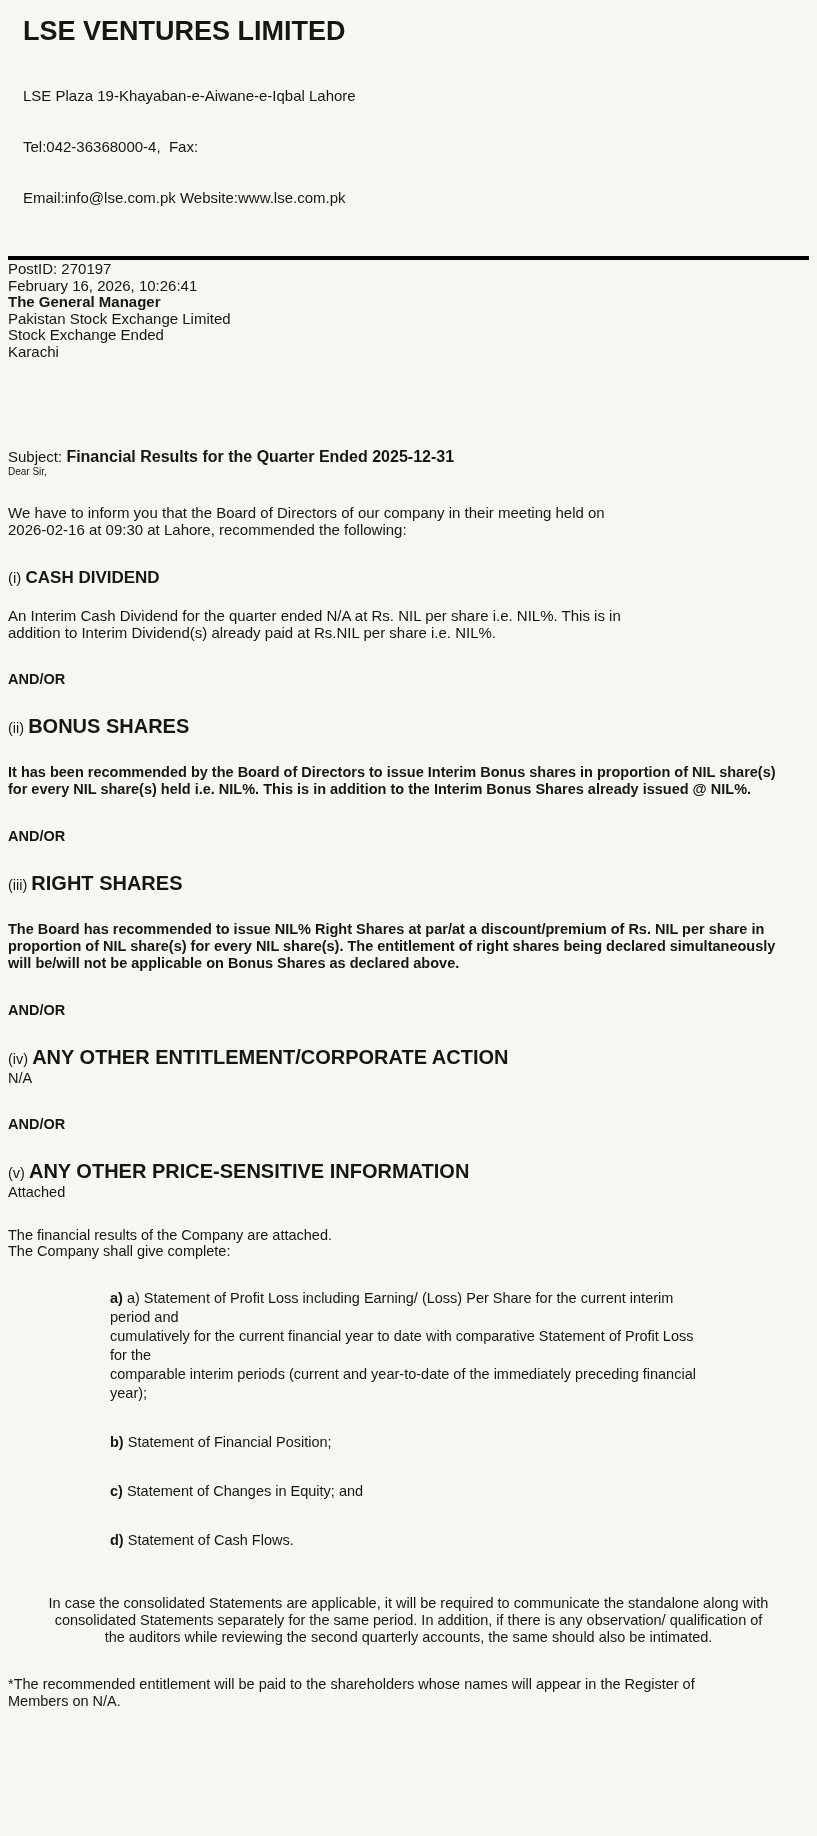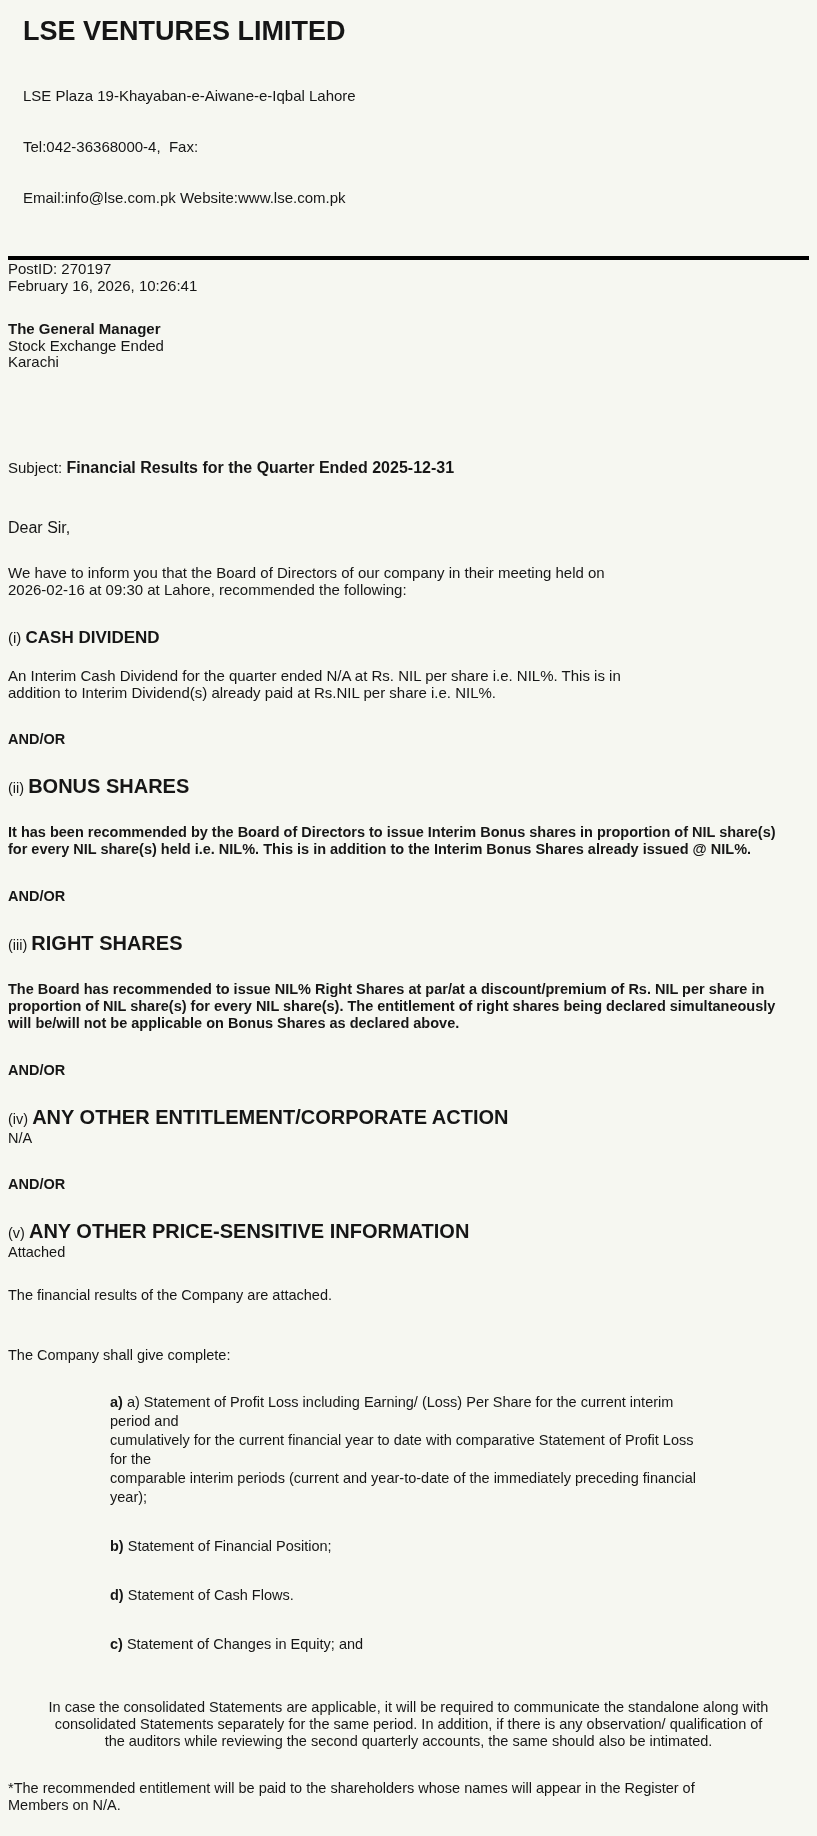--- a/index.html
+++ b/index.html
@@ -20,43 +20,43 @@
   .letterhead{padding:8px 0 0 15px;}
   .company{font-size:27px;font-weight:bold;line-height:30px;}
   .addr{font-size:15px;line-height:17px;margin-top:7px;white-space:pre-wrap;}
   .addr div{margin:0;}
   .head-rule{border:none;border-top:4px solid #000;margin:16px 0 0 0;width:801px;}
 
   
   .meta{font-size:15px;line-height:17px;}
 
   
-  .recipient{margin-top:27px;font-size:15px;line-height:16.5px;}
+  .recipient{font-size:15px;line-height:16.5px;}
   .recipient-name{font-weight:bold;}
 
   
   .subject{margin-top:88px;font-size:15px;}
   .subject strong{font-size:16px;}
 
-  .salutation{margin-top:42px;font-size:16px;}
+  .salutation{font-size:10px;}
 
   .intro{margin-top:27px;font-size:15px;line-height:17px;white-space:pre-wrap;}
 
   
   .sec-head{margin-top:30px;font-size:15px;}
   .sec-head .h1s{font-size:17px;font-weight:bold;}
   .sec-body{margin-top:19px;font-size:15px;line-height:17px;white-space:pre-wrap;}
   .andor{margin-top:30px;font-size:14.5px;font-weight:bold;}
   .sec-head2{margin-top:28px;font-size:14.5px;}
   .sec-head2 strong{font-size:20px;}
   .sec-body2{margin-top:26px;font-size:14.5px;line-height:17px;white-space:pre-wrap;font-weight:bold;}
   .sec-body-tight{margin-top:1px;font-size:14.5px;line-height:16px;white-space:pre-wrap;}
 
   .attached-note{margin-top:27px;font-size:14.5px;}
-  .give-complete{margin-top:44px;font-size:14.5px;}
+  .give-complete{font-size:14.5px;}
 
   .stmt-item{margin:30px 0 0 102px;font-size:14.5px;line-height:19px;white-space:pre-wrap;max-width:600px;}
   .stmt-item b{font-weight:bold;}
 
   .post-para{margin-top:30px;font-size:14.5px;line-height:17px;white-space:pre-wrap;}
   .post-para.first{margin-top:45px;text-align:center;}
 </style>
 </head>
 <body>
 
@@ -73,20 +73,21 @@
 
   <hr class="head-rule">
 
   <div class="meta">
     <div>PostID: 270197</div>
     <div>February 16, 2026, 10:26:41</div>
   </div>
 
   <div class="recipient">
     <div class="recipient-name">The General Manager</div>
+    <div>Pakistan Stock Exchange Limited</div>
     <div>Stock Exchange Ended</div>
     <div>Karachi</div>
   </div>
 
   <div class="subject"><span>Subject: </span><strong>Financial Results for the Quarter Ended 2025-12-31</strong></div>
 
   <div class="salutation">Dear Sir,</div>
 
   <div class="intro">We have to inform you that the Board of Directors of our company in their meeting held on
 2026-02-16 at 09:30 at Lahore, recommended the following:</div>
@@ -119,22 +120,22 @@
   <div class="sec-body-tight">Attached</div>
 
   <div class="attached-note">The financial results of the Company are attached.</div>
 
   <div class="give-complete">The Company shall give complete:</div>
 
   <div class="stmt-item"><b>a) </b><span>a) Statement of Profit Loss including Earning/ (Loss) Per Share for the current interim period and
 cumulatively for the current financial year to date with comparative Statement of Profit Loss for the
 comparable interim periods (current and year-to-date of the immediately preceding financial year);</span></div>
   <div class="stmt-item"><b>b) </b><span>Statement of Financial Position;</span></div>
+  <div class="stmt-item"><b>c) </b><span>Statement of Changes in Equity; and</span></div>
   <div class="stmt-item"><b>d) </b><span>Statement of Cash Flows.</span></div>
-  <div class="stmt-item"><b>c) </b><span>Statement of Changes in Equity; and</span></div>
 
   <div class="post-para first">In case the consolidated Statements are applicable, it will be required to communicate the standalone along with
 consolidated Statements separately for the same period. In addition, if there is any observation/ qualification of
 the auditors while reviewing the second quarterly accounts, the same should also be intimated.</div>
   <div class="post-para">*The recommended entitlement will be paid to the shareholders whose names will appear in the Register of
 Members on N/A.</div>
 
 </div>
 
 </body></html>

